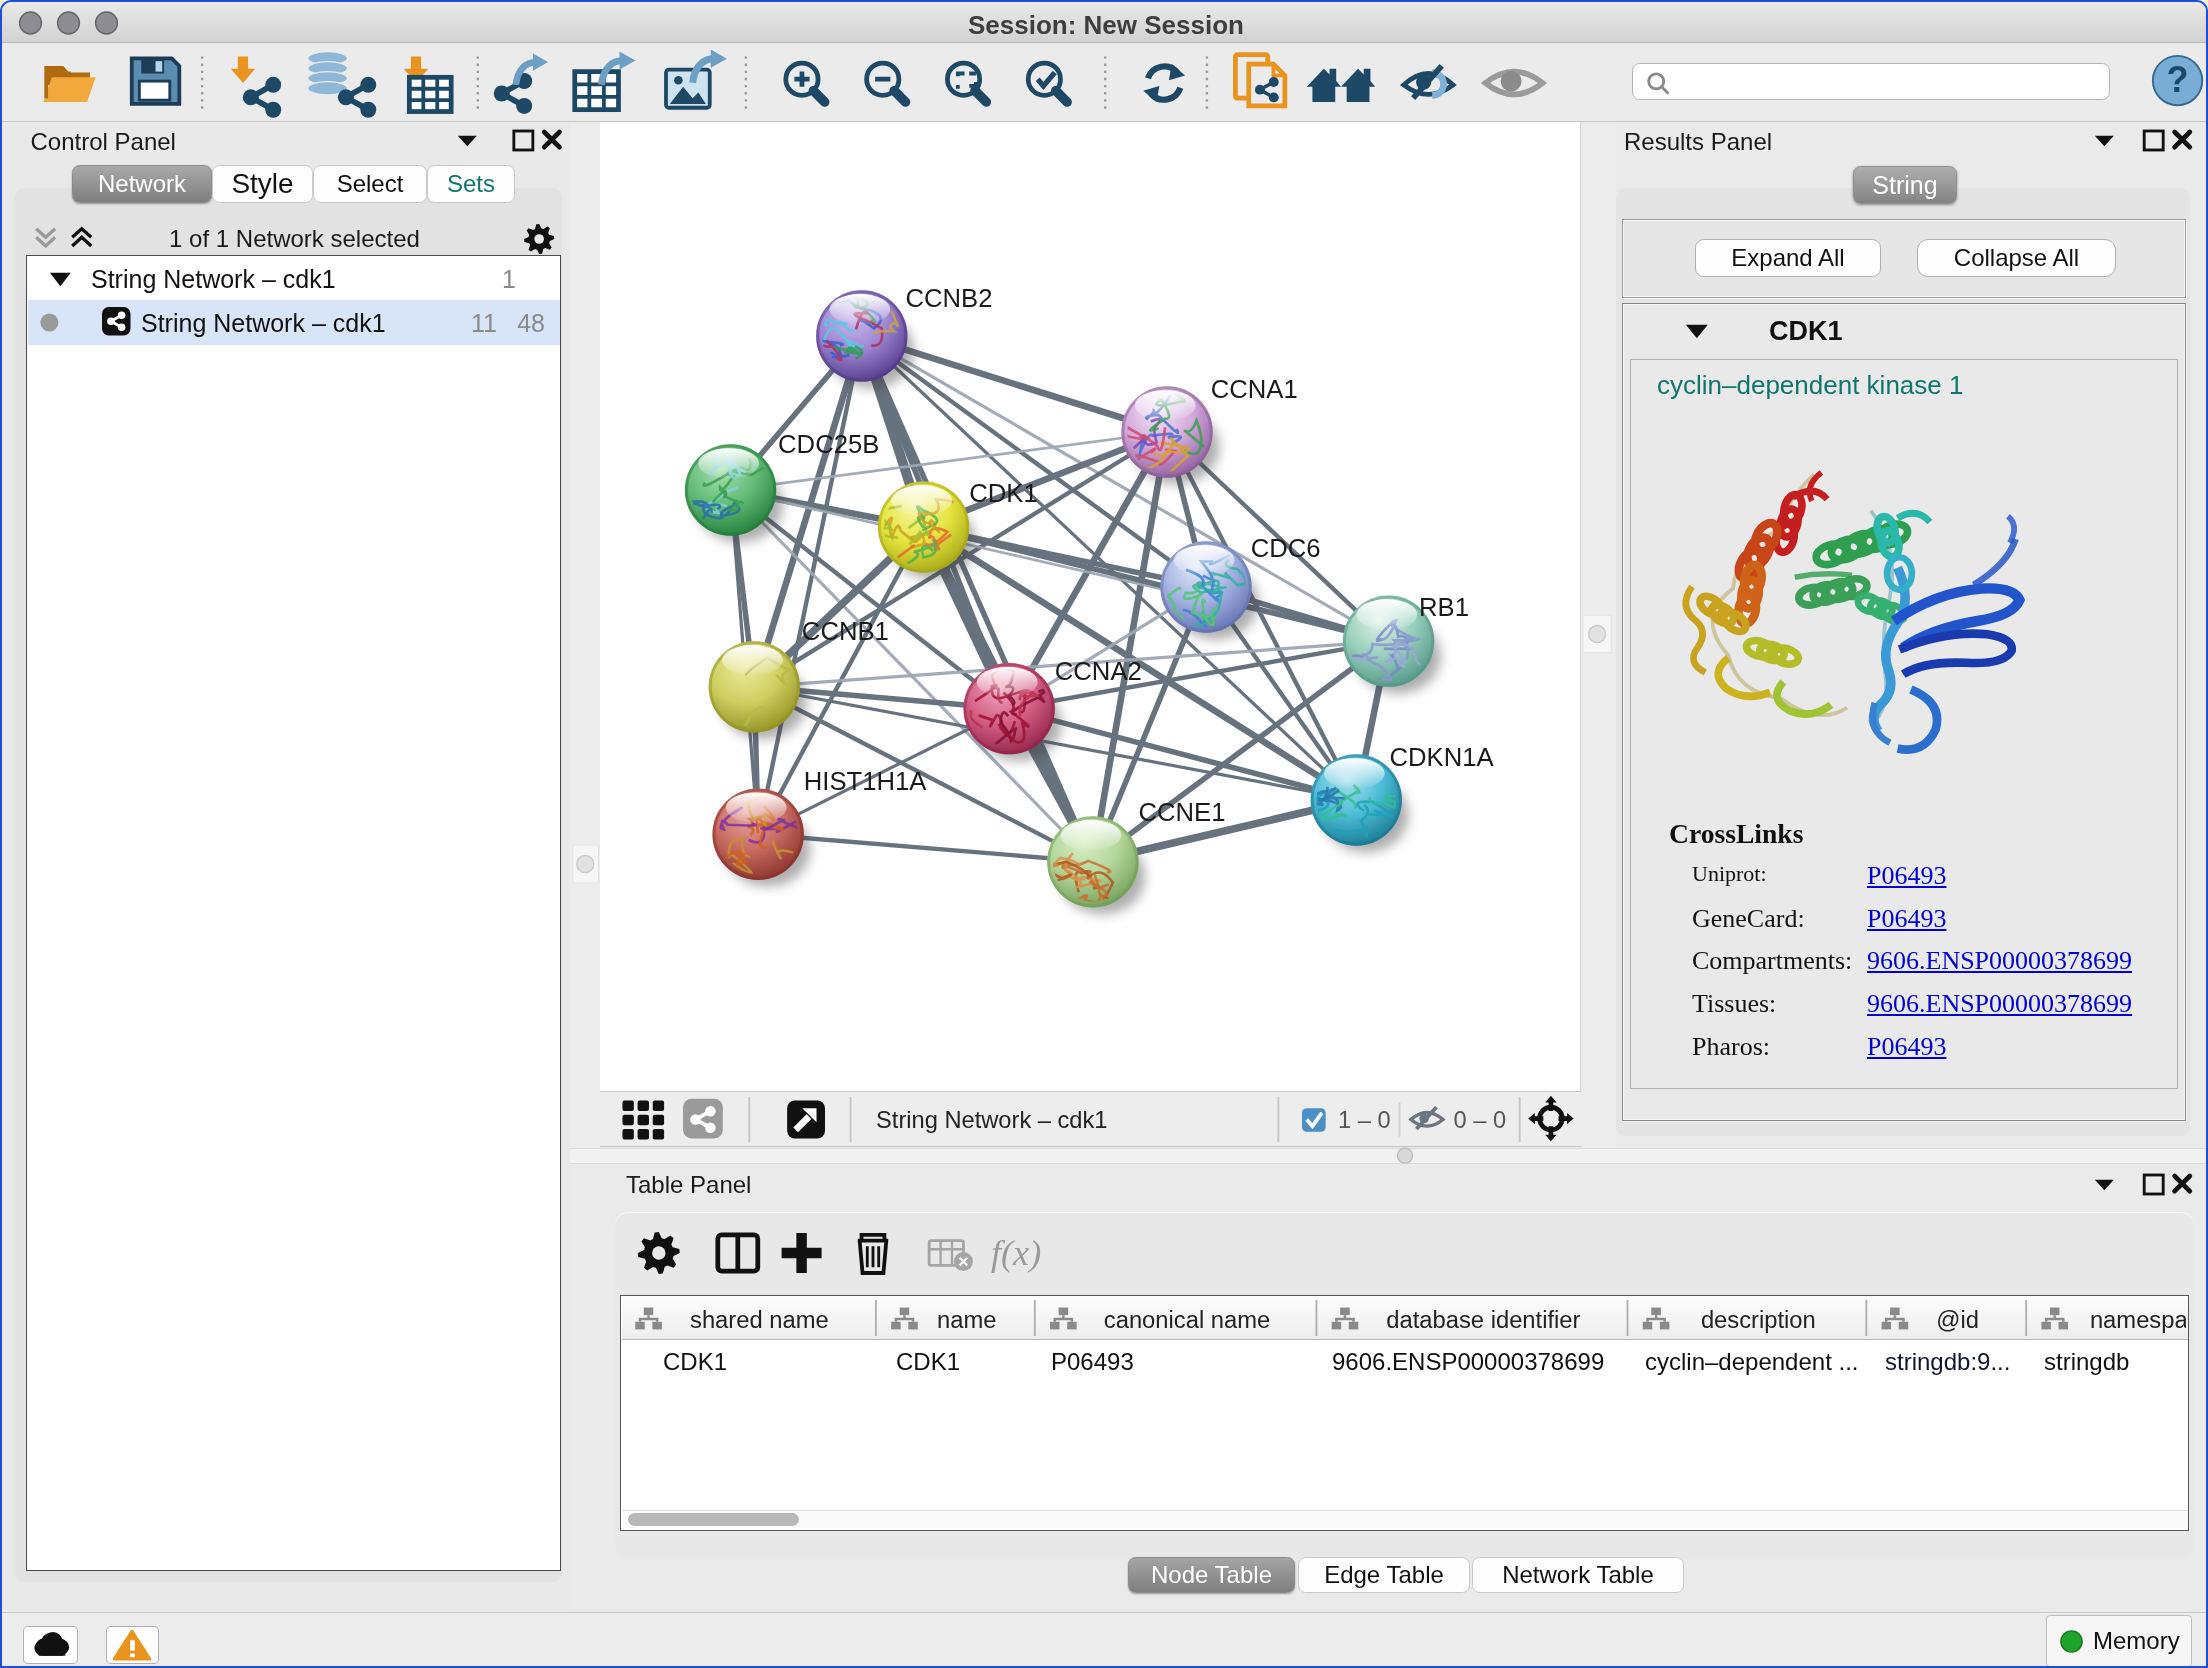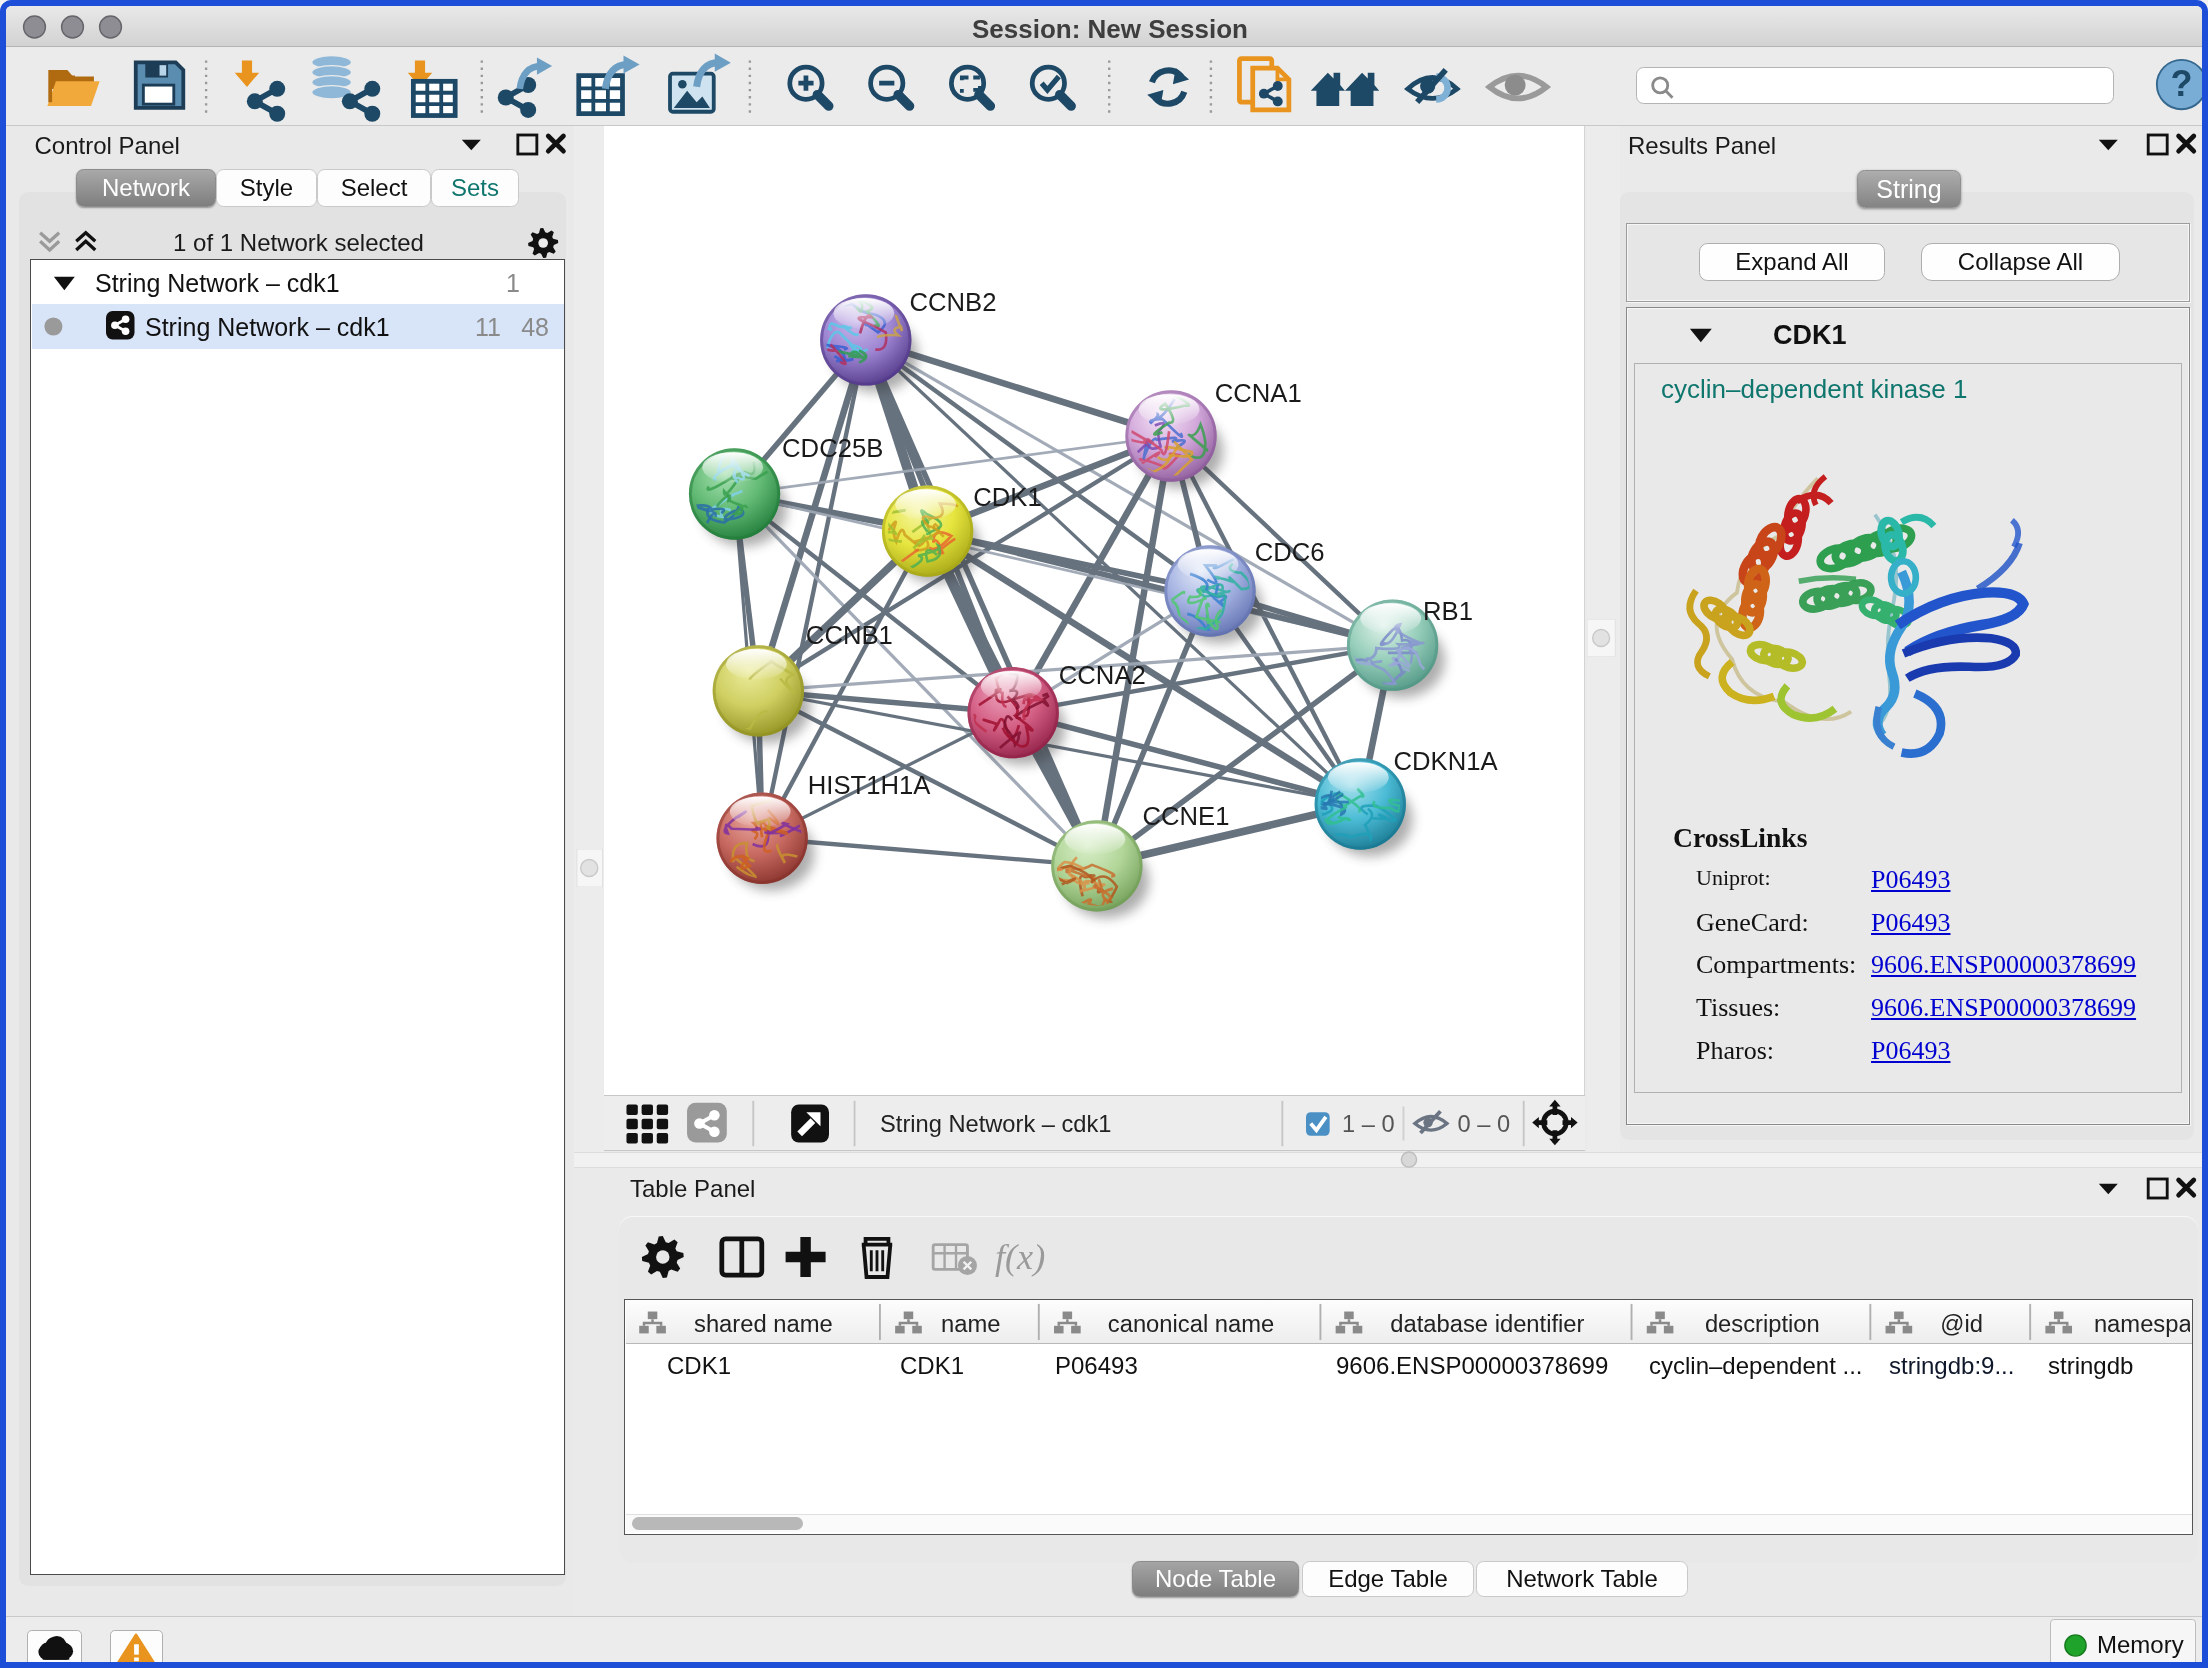--- a/index.html
+++ b/index.html
@@ -1,19 +1,19 @@
 <!DOCTYPE html>
 <html style="font-size:15px"><head><meta charset="utf-8"><style>
 *{margin:0;padding:0;box-sizing:border-box}
 html,body{width:2208px;height:1668px;background:#f2f2f2}
 body{font-family:"Liberation Sans",sans-serif;position:relative;overflow:hidden}
 .abs{position:absolute}
 .txt{position:absolute;white-space:nowrap}
 </style></head><body>
-<div class="abs" style="left:0;top:0;width:2208px;height:1668px;background:#eaeaea;border:6px solid #1d4ed8;border-radius:11.4px 11.4px 0 0;overflow:hidden">
+<div class="abs" style="left:0;top:0;width:2208px;height:1668px;background:#eaeaea;border:2px solid #1d4ed8;border-radius:11.4px 11.4px 0 0;overflow:hidden">
 <div class="abs" style="left:0;top:0;width:2208px;height:41px;background:linear-gradient(#e9e9e9,#d2d2d2);border-bottom:1.9px solid #b4b4b4"></div>
     <svg style="position:absolute;left:0px;top:0px;" width="228" height="42" viewBox="0 0 240 44">
       <circle cx="30" cy="22" r="11.5" fill="#8e8d93" stroke="#66656b" stroke-width="1.5"></circle>
       <circle cx="70" cy="22" r="11.5" fill="#8e8d93" stroke="#66656b" stroke-width="1.5"></circle>
       <circle cx="110" cy="22" r="11.5" fill="#8e8d93" stroke="#66656b" stroke-width="1.5"></circle>
     </svg>
     <div class="txt" style="left:0;top:7.6px;width:2208px;text-align:center;font-size:26px;font-weight:bold;color:#3e3e3e">Session: New Session</div>
     <div class="abs" style="left:0;top:43px;width:2208px;height:77px;background:#ebebeb;border-bottom:1px solid #c8c8c8"></div>
     <svg style="position:absolute;left:0px;top:43px;" width="1598" height="77" viewBox="0 0 1680 81">
       <line x1="210" y1="12" x2="210" y2="70" stroke="#9a9a9a" stroke-width="2.5" stroke-dasharray="2.5,5"></line>
@@ -129,21 +129,21 @@
     </svg>
     <div class="abs" style="left:1.9px;top:120px;width:566px;height:1489px;background:#e9e9e9"></div>
     <div class="txt" style="left:28.5px;top:126px;font-size:24px;color:#1a1a1a">Control Panel</div>
     <svg style="position:absolute;left:452px;top:126px;" width="114" height="25" viewBox="0 0 120 26">
       <path d="M4,8 L24,8 L14,19 Z" fill="#111"></path>
       <rect x="63" y="3" width="20" height="20" fill="none" stroke="#111" stroke-width="3"></rect>
       <path d="M95,4 L111,20 M111,4 L95,20" stroke="#111" stroke-width="5" stroke-linecap="round"></path>
     </svg>
     <div class="abs" style="left:13.3px;top:186px;width:547px;height:1394px;background:#e2e2e2;border-radius:9.5px"></div>
     <div class="abs" style="left:70px;top:163px;width:140px;height:38px;background:linear-gradient(#a9a9a9,#7e7e7e);border:1px solid #8c8c8c;border-radius:7.6px;color:#fff;font-size:24px;text-align:center;line-height:36px;box-shadow:0 1px 1.9px rgba(0,0,0,.35)">Network</div>
-    <div class="abs" style="left:210px;top:163px;width:101px;height:38px;background:#fdfdfd;border:1px solid #c9c9c9;border-radius:7.6px;color:#111;font-size:24px;text-align:center;line-height:36px">Style</div>
+    <div class="abs" style="left:210px;top:163px;width:101px;height:38px;background:#fdfdfd;border:1px solid #c9c9c9;border-radius:7.6px;color:#111;font-size:28px;text-align:center;line-height:36px">Style</div>
     <div class="abs" style="left:311px;top:163px;width:114px;height:38px;background:#fdfdfd;border:1px solid #c9c9c9;border-radius:7.6px;color:#111;font-size:24px;text-align:center;line-height:36px">Select</div>
     <div class="abs" style="left:425px;top:163px;width:88px;height:38px;background:#fdfdfd;border:1px solid #c9c9c9;border-radius:7.6px;color:#0f766e;font-size:24px;text-align:center;line-height:36px">Sets</div>
     <svg style="position:absolute;left:32px;top:223px;" width="67" height="28.5" viewBox="0 0 70 30">
       <path d="M2,4 L12,13 L22,4 M2,13 L12,22 L22,13" stroke="#9a9a9a" stroke-width="3.5" fill="none"></path>
       <path d="M40,13 L50,4 L60,13 M40,22 L50,13 L60,22" stroke="#111" stroke-width="3.5" fill="none"></path>
     </svg>
     <div class="txt" style="left:114px;top:223px;width:357px;text-align:center;font-size:24px;color:#1a1a1a">1 of 1 Network selected</div>
     <svg style="position:absolute;left:521px;top:221px;" width="38" height="32" viewBox="0 0 40 34">
       <polygon points="32.7,13.9 33.0,17.0 28.3,19.2 27.6,21.4 30.3,25.9 28.3,28.3 23.4,26.6 21.4,27.6 20.1,32.7 17.0,33.0 14.8,28.3 12.6,27.6 8.1,30.3 5.7,28.3 7.4,23.4 6.4,21.4 1.3,20.1 1.0,17.0 5.7,14.8 6.4,12.6 3.7,8.1 5.7,5.7 10.6,7.4 12.6,6.4 13.9,1.3 17.0,1.0 19.2,5.7 21.4,6.4 25.9,3.7 28.3,5.7 26.6,10.6 27.6,12.6" fill="#111"></polygon>
       <circle cx="17" cy="17" r="5.12" fill="#ececec"></circle>

